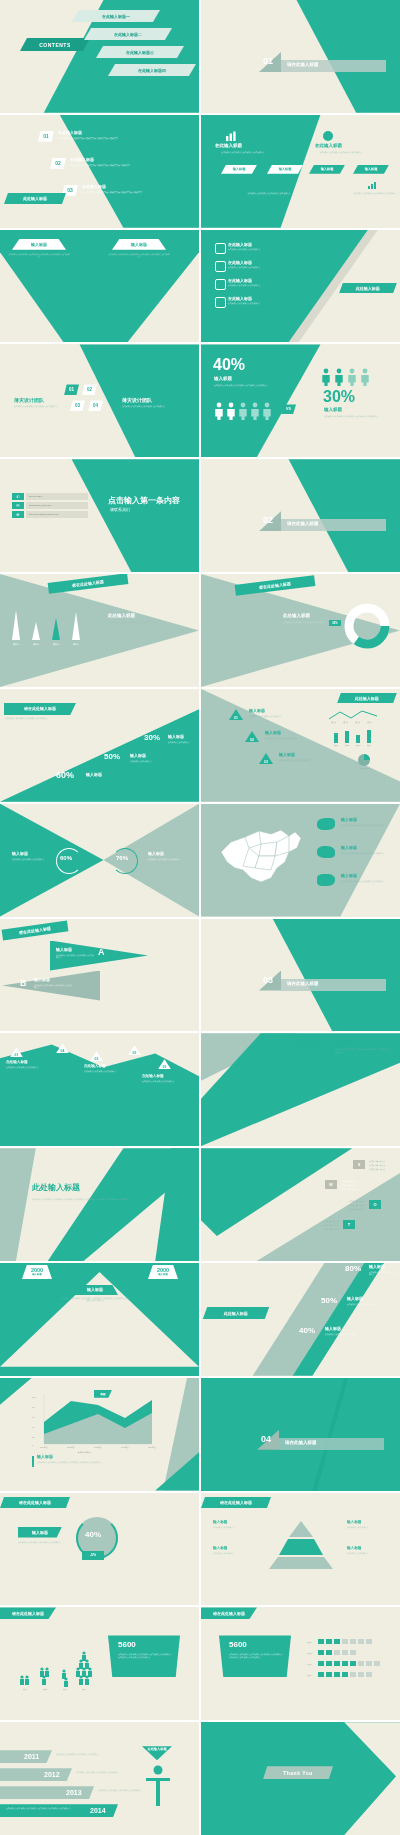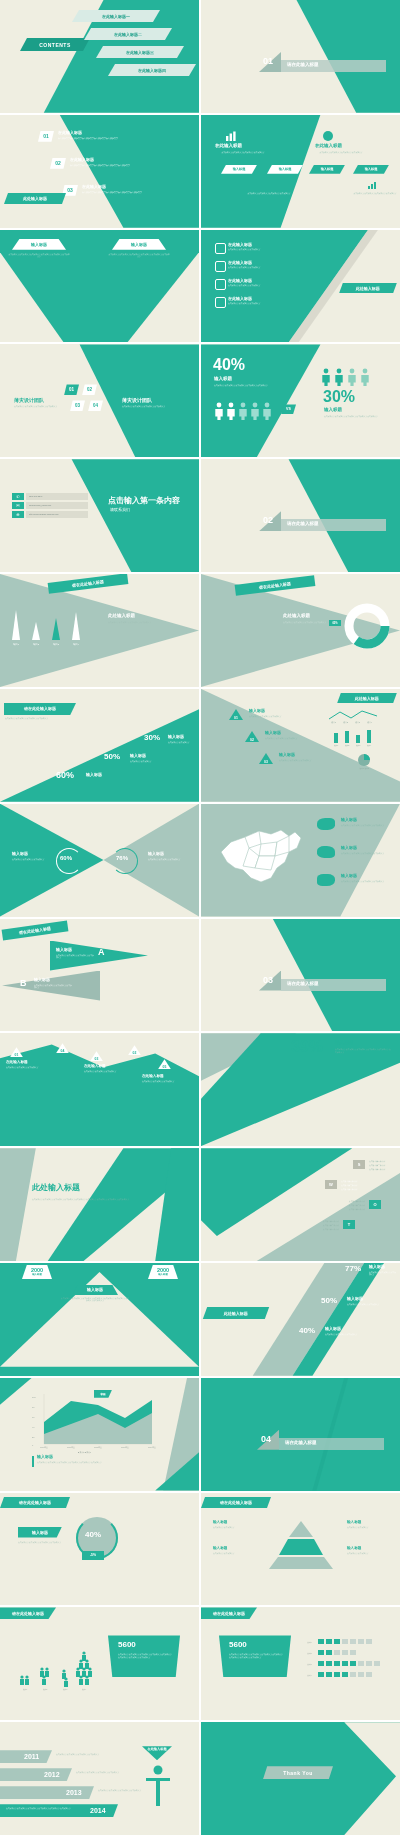--- a/index.html
+++ b/index.html
@@ -498,21 +498,21 @@
       </div>
     <span class="tiny2" style="position:absolute;left:60px;top:34px;width:70px;text-align:center;color:#7fb3a6;">点击添加文字点击添加文字点击添加文字点击添加文字点击添加文字点击添加文字点击添加文字点击添加文字</span>
   </div>
 
   <div class="slide">
     <div class="sh" style="left:0;top:0;width:100%;height:100%;background:#a8c7bd;clip-path:polygon(62% 0,82% 0,46% 100%,26% 100%);"></div>
     <div class="sh" style="left:0;top:0;width:100%;height:100%;background:#25b39a;clip-path:polygon(82% 0,92% 0,56% 100%,46% 100%);"></div>
     <div class="ribbon sk" style="left:4px;top:44px;width:62px;height:12px;">
         <span>此处输入标题</span>
       </div>
-    <span class="t" style="left:144px;top:2px;font-size:8px;">77%</span>
+    <span class="t" style="left:144px;top:2px;font-size:8px;">80%</span>
     <span class="t" style="left:168px;top:2px;font-size:4px;">输入标题</span>
     <span class="t tiny2" style="left:168px;top:8px;width:28px;">点击添加文字点击添加文字点击添加文字</span>
     <span class="t" style="left:120px;top:34px;font-size:8px;">50%</span>
     <span class="t" style="left:146px;top:34px;font-size:4px;">输入标题</span>
     <span class="t tiny2" style="left:146px;top:40px;width:34px;">点击添加文字点击添加文字点击添加文字</span>
     <span class="t" style="left:98px;top:64px;font-size:8px;">40%</span>
     <span class="t" style="left:124px;top:64px;font-size:4px;">输入标题</span>
     <span class="t tiny2" style="left:124px;top:70px;width:34px;">点击添加文字点击添加文字点击添加文字</span>
   </div>
 

